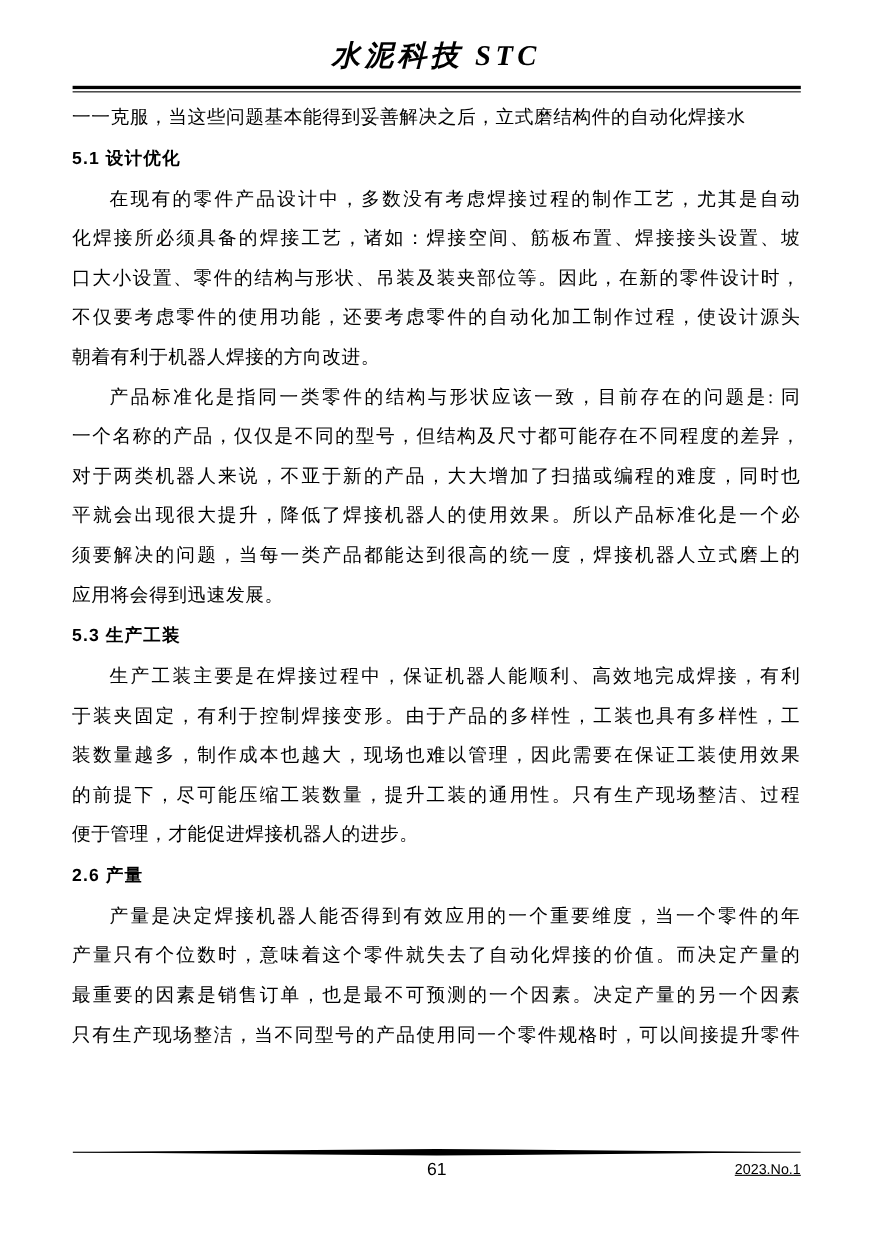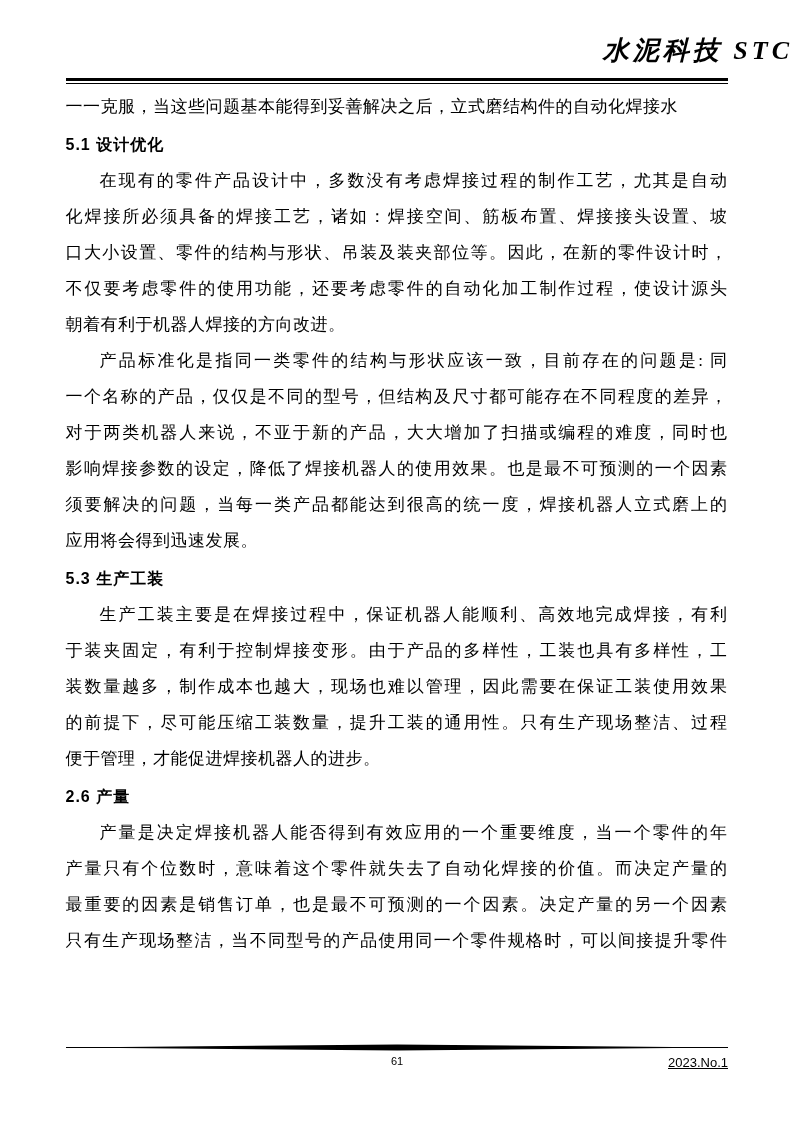--- a/index.html
+++ b/index.html
@@ -13,21 +13,21 @@
       height: 1122px;
       background: #ffffff;
       margin: 0 auto;
       overflow: hidden;
       color: #000;
       font-family: "Liberation Serif", "DejaVu Serif", serif;
     }
     
     .journal-title {
       padding-top: 36px;
-      text-align: right;
+      text-align: center;
       font-size: 26px;
       font-weight: bold;
       font-style: italic;
       letter-spacing: 4px;
       line-height: 30px;
       font-family: "Liberation Serif", "DejaVu Serif", serif;
     }
     .header-rule {
       width: 662px;
       margin: 12px auto 0 auto;
@@ -79,21 +79,21 @@
     .footer-row {
       position: relative;
       margin-top: 3px;
       height: 18px;
       font-family: "Liberation Sans", "DejaVu Sans", sans-serif;
     }
     .page-number {
       position: absolute;
       left: 50%;
       transform: translateX(-50%);
-      font-size: 11px;
+      font-size: 16px;
     }
     .issue-label {
       position: absolute;
       right: 0;
       font-size: 13px;
       text-decoration: underline;
     }
   </style>
 </head>
 <body>
@@ -120,21 +120,21 @@
           <div class="line">不仅要考虑零件的使用功能，还要考虑零件的自动化加工制作过程，使设计源头</div>
           <div class="line">朝着有利于机器人焊接的方向改进。</div>
         </div>
     </section>
 
     <section>
       <div class="para indent-first">
           <div class="line">产品标准化是指同一类零件的结构与形状应该一致，目前存在的问题是: 同</div>
           <div class="line">一个名称的产品，仅仅是不同的型号，但结构及尺寸都可能存在不同程度的差异，</div>
           <div class="line">对于两类机器人来说，不亚于新的产品，大大增加了扫描或编程的难度，同时也</div>
-          <div class="line">影响焊接参数的设定，降低了焊接机器人的使用效果。也是最不可预测的一个因素</div>
+          <div class="line">平就会出现很大提升，降低了焊接机器人的使用效果。所以产品标准化是一个必</div>
           <div class="line">须要解决的问题，当每一类产品都能达到很高的统一度，焊接机器人立式磨上的</div>
           <div class="line">应用将会得到迅速发展。</div>
         </div>
     </section>
 
     <section>
       <h2 class="section-heading">5.3 生产工装</h2>
       <div class="para indent-first">
           <div class="line">生产工装主要是在焊接过程中，保证机器人能顺利、高效地完成焊接，有利</div>
           <div class="line">于装夹固定，有利于控制焊接变形。由于产品的多样性，工装也具有多样性，工</div>

